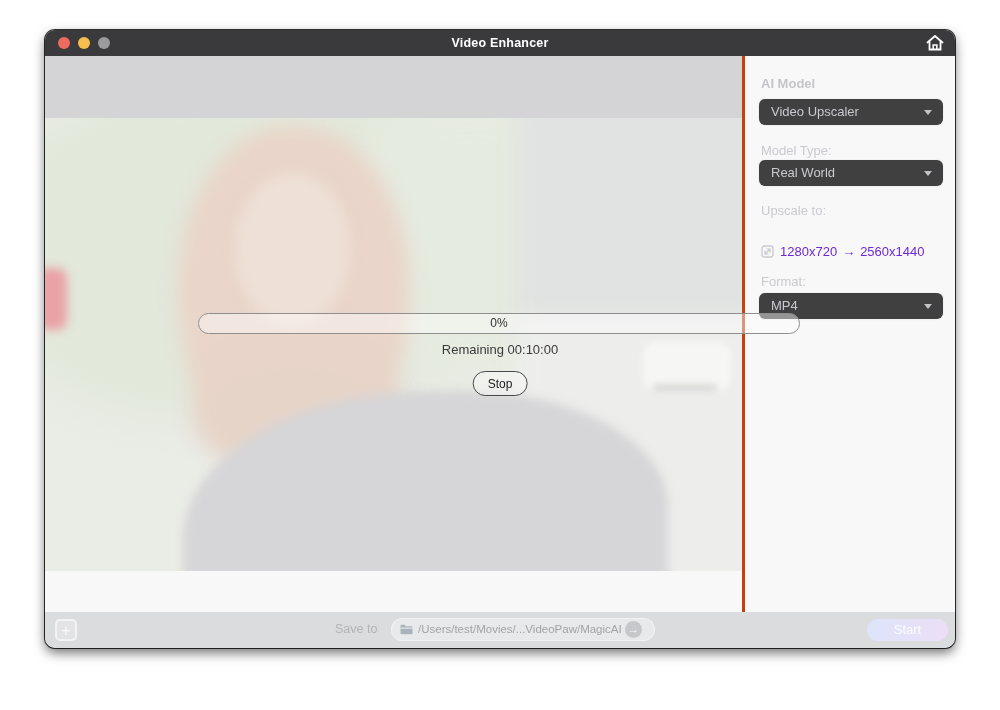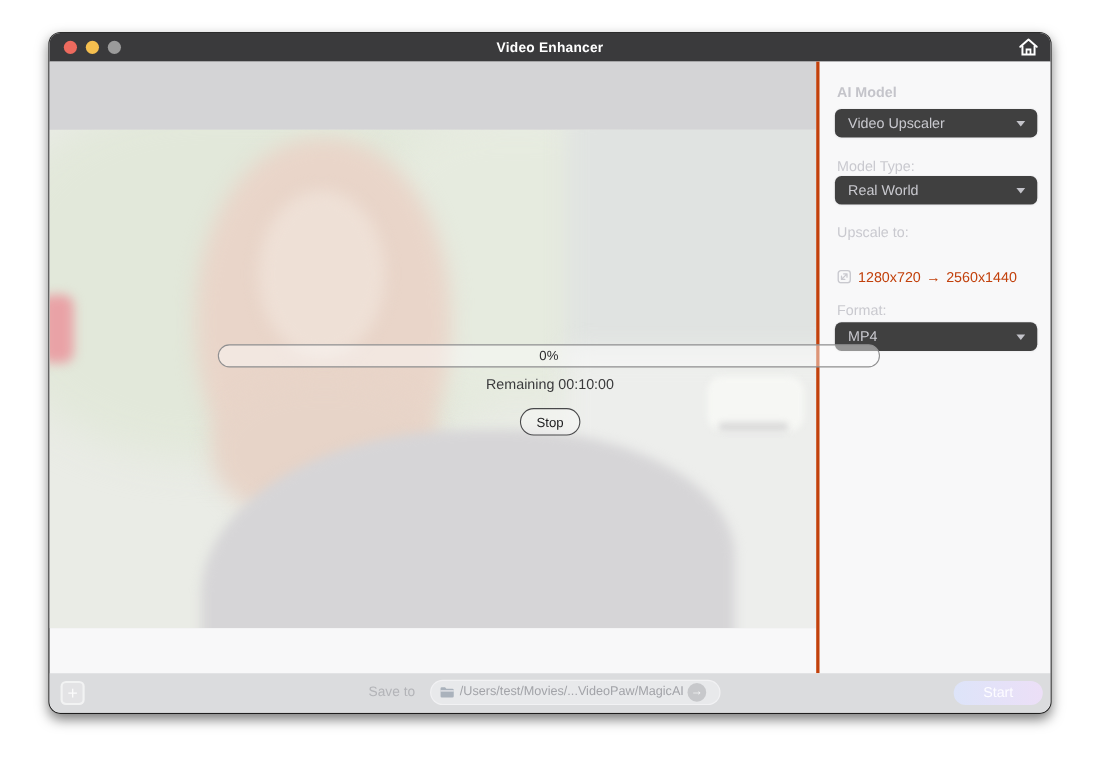--- a/index.html
+++ b/index.html
@@ -43,21 +43,21 @@
     box-shadow:0 0 0 1px #f1f1f3, 0 1px 2px rgba(0,0,0,0.03);cursor:pointer;}
   .dropdown .dd-text{position:absolute;left:12px;top:0;height:26px;line-height:26px;font-size:13px;color:#c9c9cf;}
   .chev{position:absolute;right:11px;top:11px;width:0;height:0;border-left:4.5px solid transparent;
     border-right:4.5px solid transparent;border-top:5px solid #c3c3c9;}
   .radio-row{position:absolute;left:0;top:168px;width:213px;height:14px;}
   .radio-opt{position:absolute;top:0;height:14px;cursor:pointer;}
   .radio-circ{position:absolute;left:0;top:0;width:13px;height:13px;border-radius:50%;background:#fdfdfe;box-shadow:0 0 0 1px #f0f0f2;}
   .radio-opt.sel .radio-circ{background:#c9d2f8;box-shadow:none;}
   .radio-opt.sel .radio-circ::after{content:"";position:absolute;left:3px;top:3px;width:7px;height:7px;border-radius:50%;background:#97a8f0;}
   .radio-lab{position:absolute;left:19px;top:0;font-size:13px;line-height:14px;color:#c9c9cf;}
-  .res-row{position:absolute;left:16px;top:188px;height:15px;font-size:13px;color:#c2410c;white-space:nowrap;}
+  .res-row{position:absolute;left:16px;top:188px;height:15px;font-size:13px;color:#6d28d9;white-space:nowrap;}
   .res-row svg{vertical-align:-2px;margin-right:6px;}
   .res-arrow{margin:0 5px;}
   
   .play-btn{position:absolute;left:20px;top:12px;width:0;height:0;border-top:8px solid transparent;
     border-bottom:8px solid transparent;border-left:13px solid #c6c6ca;cursor:pointer;}
   .stopsq-btn{position:absolute;left:50px;top:13px;width:15px;height:15px;background:#cecdd1;border-radius:3px;cursor:pointer;}
   .seek{position:absolute;left:82px;top:12px;width:450px;height:16px;cursor:pointer;}
   .seek-track{position:absolute;left:0;top:7px;width:450px;height:3px;background:#d8d8db;border-radius:2px;}
   .seek-thumb{position:absolute;left:440px;top:2px;width:12px;height:12px;border-radius:50%;background:#ccd8f5;}
   .time-text{position:absolute;left:552px;top:14px;font-size:12px;color:#d1d1d5;letter-spacing:.3px;}

